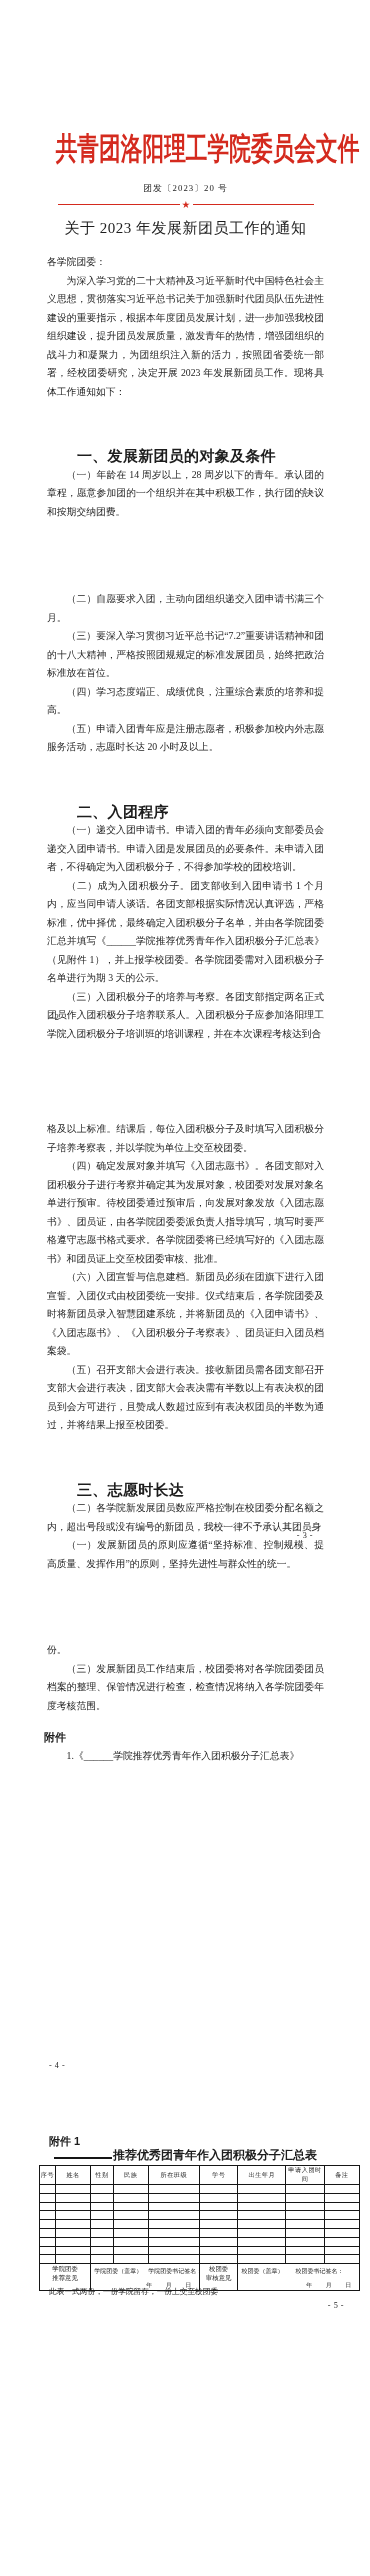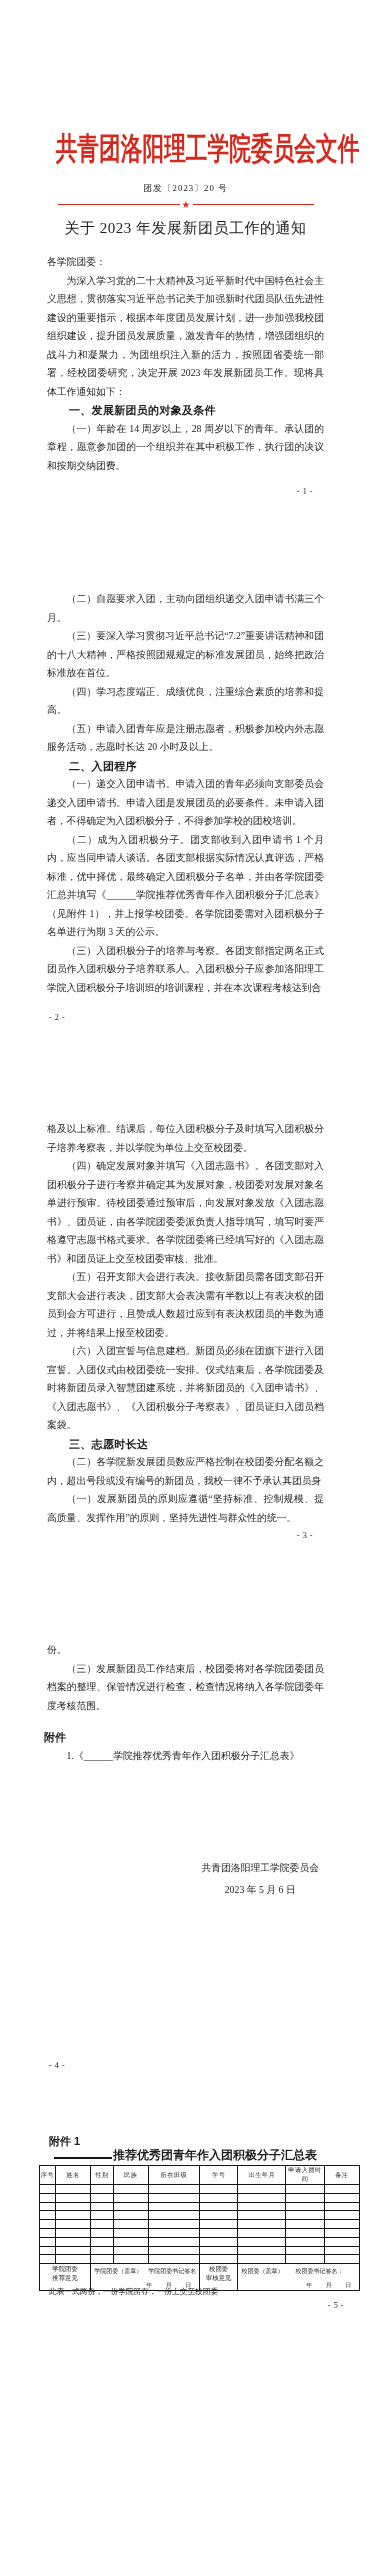--- a/index.html
+++ b/index.html
@@ -53,23 +53,24 @@
   .body {
     left:47px; width:277px;
     font-size:9.8px; line-height:18.5px;
     text-align:justify;
   }
   .body p { text-indent:2em; }
   .body p.noind { text-indent:0; }
   .body .sec {
     font-family:Liberation Sans, sans-serif;
     font-weight:bold;
-    font-size:11px;
+    font-size:15px;
     text-indent:2em;
     letter-spacing:0.3px;
+    margin-top:46px;
   }
   .pageno { font-size:8.2px; line-height:10.3px; letter-spacing:0.5px; color:#262626; }
 
   .attach-label {
     left:44px;
     font-family:Liberation Serif, serif;
     font-weight:bold; font-size:11px; line-height:16.5px;
   }
   .attach-item { left:47px; width:277px; font-size:9.8px; line-height:16.5px; text-indent:2em; }
 
@@ -146,38 +147,34 @@
     <p class="sec">二、入团程序</p>
     <p>（一）递交入团申请书。申请入团的青年必须向支部委员会递交入团申请书。申请入团是发展团员的必要条件。未申请入团者，不得确定为入团积极分子，不得参加学校的团校培训。</p>
     <p>（二）成为入团积极分子。团支部收到入团申请书 1 个月内，应当同申请人谈话。各团支部根据实际情况认真评选，严格标准，优中择优，最终确定入团积极分子名单，并由各学院团委汇总并填写《______学院推荐优秀青年作入团积极分子汇总表》（见附件 1），并上报学校团委。各学院团委需对入团积极分子名单进行为期 3 天的公示。</p>
     <p>（三）入团积极分子的培养与考察。各团支部指定两名正式团员作入团积极分子培养联系人。入团积极分子应参加洛阳理工学院入团积极分子培训班的培训课程，并在本次课程考核达到合</p>
   </div>
   <div class="abs pageno" style="top:1013px; left:49px">- 2 -</div>
 
   <div class="abs body" style="top:1120px">
     <p class="noind">格及以上标准。结课后，每位入团积极分子及时填写入团积极分子培养考察表，并以学院为单位上交至校团委。</p>
     <p>（四）确定发展对象并填写《入团志愿书》。各团支部对入团积极分子进行考察并确定其为发展对象，校团委对发展对象名单进行预审。待校团委通过预审后，向发展对象发放《入团志愿书》、团员证，由各学院团委委派负责人指导填写，填写时要严格遵守志愿书格式要求。各学院团委将已经填写好的《入团志愿书》和团员证上交至校团委审核、批准。</p>
+    <p>（六）入团宣誓与信息建档。新团员必须在团旗下进行入团宣誓。入团仪式由校团委统一安排。仪式结束后，各学院团委及时将新团员录入智慧团建系统，并将新团员的《入团申请书》、《入团志愿书》、《入团积极分子考察表》、团员证归入团员档案袋。</p>
     <p>（五）召开支部大会进行表决。接收新团员需各团支部召开支部大会进行表决，团支部大会表决需有半数以上有表决权的团员到会方可进行，且赞成人数超过应到有表决权团员的半数为通过，并将结果上报至校团委。</p>
-    <p>（六）入团宣誓与信息建档。新团员必须在团旗下进行入团宣誓。入团仪式由校团委统一安排。仪式结束后，各学院团委及时将新团员录入智慧团建系统，并将新团员的《入团申请书》、《入团志愿书》、《入团积极分子考察表》、团员证归入团员档案袋。</p>
     <p class="sec">三、志愿时长达</p>
     <p>（二）各学院新发展团员数应严格控制在校团委分配名额之内，超出号段或没有编号的新团员，我校一律不予承认其团员身</p>
     <p>（一）发展新团员的原则应遵循“坚持标准、控制规模、提高质量、发挥作用”的原则，坚持先进性与群众性的统一。</p>
   </div>
   <div class="abs pageno" style="top:1531px; right:58px">- 3 -</div>
 
   <div class="abs body" style="top:1641px">
     <p class="noind">份。</p>
     <p>（三）发展新团员工作结束后，校团委将对各学院团委团员档案的整理、保管情况进行检查，检查情况将纳入各学院团委年度考核范围。</p>
   </div>
   <div class="abs attach-label" style="top:1729px">附件</div>
   <div class="abs attach-item" style="top:1748px">1.《______学院推荐优秀青年作入团积极分子汇总表》</div>
-  <div class="abs sig">
-    <div>共青团洛阳理工学院委员会</div>
-    <div>2023 年 5 月 6 日</div>
-  </div>
   <div class="abs pageno" style="top:2061px; left:49px">- 4 -</div>
 
   <div class="abs att1-label">附件 1</div>
   <div class="abs att1-titlerow">
     <span class="blank"></span><span>推荐优秀团青年作入团积极分子汇总表</span>
   </div>
 
   <table class="roster">
     <colgroup>
       <col style="width:5%">

